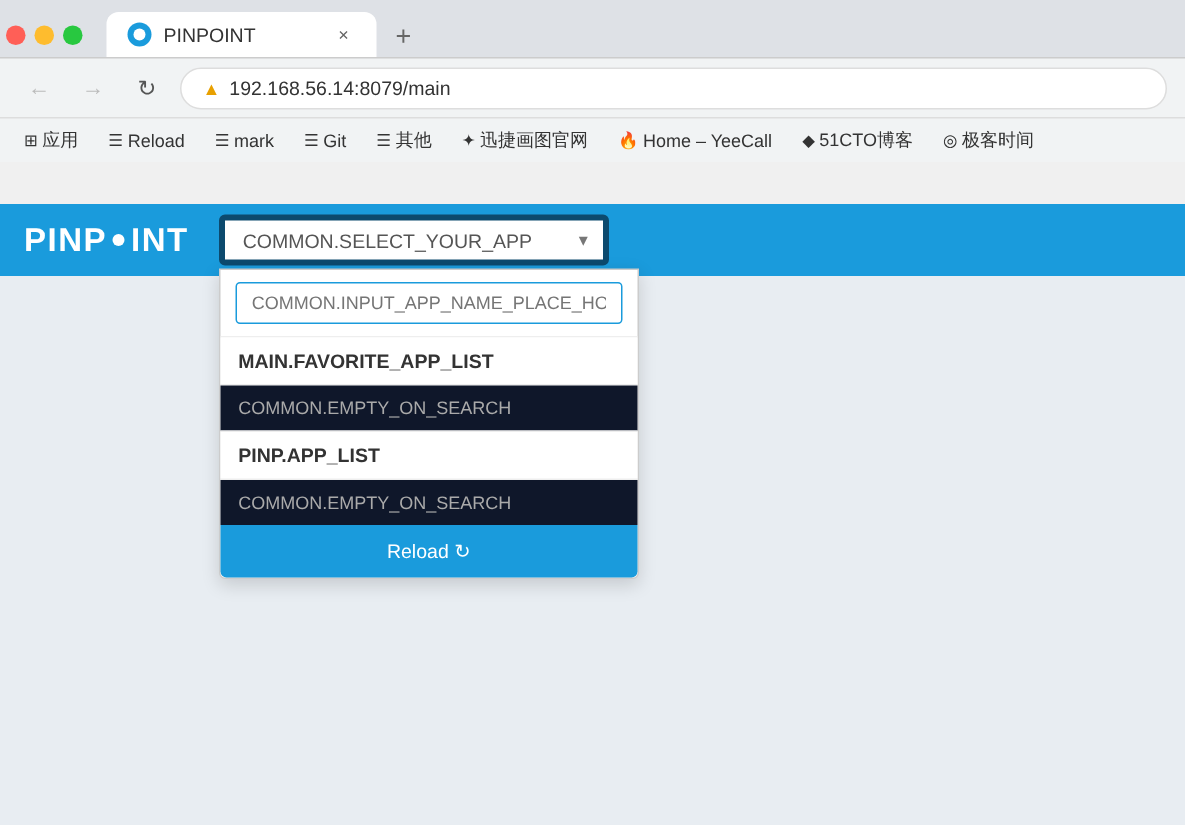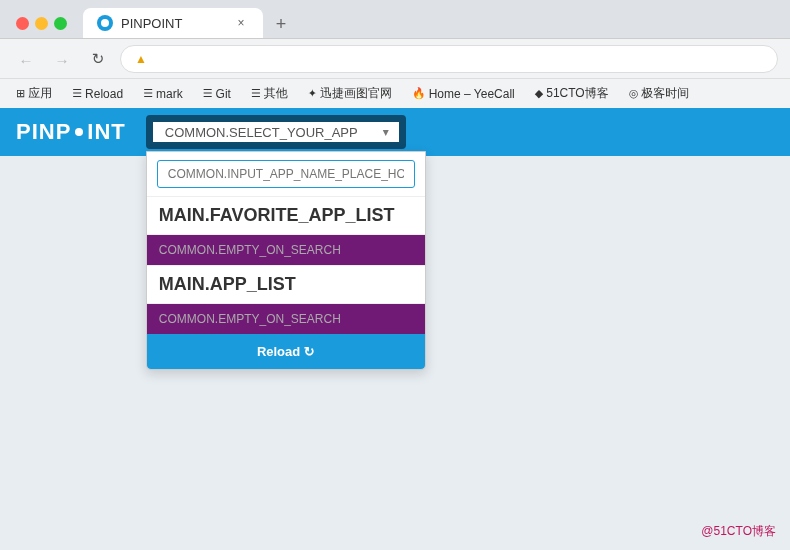--- a/index.html
+++ b/index.html
@@ -2,21 +2,21 @@
 <html><head>
   <meta charset="utf-8">
   <style>
     * { margin: 0; padding: 0; box-sizing: border-box; }
     body { width: 790px; height: 550px; overflow: hidden; font-family: -apple-system, BlinkMacSystemFont, 'Segoe UI', Arial, sans-serif; background: #f0f0f0; }
 
     
     .browser-chrome { background: #dee1e6; width: 100%; }
 
     
-    .title-bar { display: flex; align-items: center; padding: 8px 16px 0; gap: 8px; height: 38px; }
+    .title-bar { display: flex; align-items: center; padding: 8px 4px 0; gap: 8px; height: 38px; }
     .window-controls { display: flex; gap: 6px; align-items: center; }
     .win-btn { width: 13px; height: 13px; border-radius: 50%; border: none; cursor: pointer; }
     .win-close { background: #ff5f57; }
     .win-min { background: #febc2e; }
     .win-max { background: #28c840; }
 
     .tab-bar { display: flex; align-items: flex-end; margin-left: 8px; }
     .tab { display: flex; align-items: center; gap: 8px; background: white; padding: 6px 14px; border-radius: 8px 8px 0 0; height: 30px; font-size: 13px; color: #333; min-width: 180px; }
     .tab-favicon { width: 16px; height: 16px; background: #1a9bdc; border-radius: 50%; display: flex; align-items: center; justify-content: center; }
     .tab-favicon::after { content: ''; width: 8px; height: 8px; background: white; border-radius: 50%; }
@@ -32,37 +32,37 @@
 
     
     .bookmarks-bar { background: #f1f3f4; display: flex; align-items: center; padding: 3px 12px; gap: 12px; height: 30px; border-top: 1px solid #ddd; font-size: 12px; color: #333; overflow: hidden; }
     .bookmark-item { display: flex; align-items: center; gap: 3px; cursor: pointer; white-space: nowrap; padding: 2px 4px; border-radius: 3px; }
     .bm-icon { font-size: 11px; }
 
     
     .app-container { background: #e8edf2; width: 100%; height: calc(550px - 38px - 40px - 30px); position: relative; }
 
     
-    .app-nav { background: #1a9bdc; display: flex; align-items: center; padding: 16px 16px; height: 48px; }
+    .app-nav { background: #1a9bdc; display: flex; align-items: center; padding: 16px 16px; height: 48px; margin-top: 28px; }
     .app-logo { color: white; font-size: 22px; font-weight: bold; letter-spacing: 1px; display: flex; align-items: center; gap: 4px; }
     .logo-dot { width: 8px; height: 8px; background: white; border-radius: 50%; display: inline-block; }
 
     
     .dropdown-wrapper { position: relative; margin-left: 20px; }
-    .dropdown-trigger { background: white; border: 7px solid #0c4a6e; border-radius: 4px; padding: 6px 30px 6px 12px; font-size: 13px; color: #555; cursor: pointer; display: flex; align-items: center; min-width: 260px; position: relative; height: 34px; }
+    .dropdown-trigger { background: white; border: 4px solid #0c4a6e; border-radius: 4px; padding: 6px 30px 6px 12px; font-size: 13px; color: #555; cursor: pointer; display: flex; align-items: center; min-width: 260px; position: relative; height: 34px; }
     .dropdown-arrow { position: absolute; right: 10px; top: 50%; transform: translateY(-50%); color: #777; font-size: 12px; }
 
     
     .dropdown-panel { position: absolute; top: 36px; left: 0; width: 280px; background: white; border: 1px solid #ccc; border-radius: 0 0 4px 4px; box-shadow: 0 4px 12px rgba(0,0,0,0.15); z-index: 100; }
     .dropdown-search { padding: 8px 10px; border-bottom: 1px solid #eee; }
     .dropdown-search input { width: 100%; border: 1px solid #1a9bdc; border-radius: 3px; padding: 6px 10px; font-size: 12px; color: #aaa; outline: none; }
-    .dropdown-section-header { padding: 8px 12px; font-size: 18px; font-weight: bold; color: #333; background: white; }
-    .dropdown-empty { padding: 8px 12px; font-size: 12px; color: #aaa; background: #701a75; }
+    .dropdown-section-header { padding: 8px 12px; font-size: 13px; font-weight: bold; color: #333; background: white; }
+    .dropdown-empty { padding: 8px 12px; font-size: 12px; color: #aaa; background: #0f172a; }
     .dropdown-divider { border: none; border-top: 1px solid #eee; margin: 0; }
-    .dropdown-reload { background: #1a9bdc; color: white; text-align: center; padding: 10px; font-size: 13px; cursor: pointer; border-radius: 0 0 4px 4px; display: flex; align-items: center; justify-content: center; gap: 8px; font-weight: bold; }
+    .dropdown-reload { background: #1a9bdc; color: white; text-align: center; padding: 10px; font-size: 13px; cursor: pointer; border-radius: 0 0 4px 4px; display: flex; align-items: center; justify-content: center; gap: 8px; }
 
     
     .watermark { position: absolute; bottom: 10px; right: 14px; font-size: 12px; color: #be185d; }
   </style>
 </head>
 <body>
 
 <div class="browser-chrome">
 
   <div class="title-bar">
@@ -80,20 +80,21 @@
       <div class="new-tab-btn">+</div>
     </div>
   </div>
 
   <div class="address-bar">
     <div class="nav-btn disabled">←</div>
     <div class="nav-btn disabled">→</div>
     <div class="nav-btn">↻</div>
     <div class="address-input">
       <span class="security-icon">▲</span>
+      <span>192.168.56.14:8079/main</span>
     </div>
   </div>
 
   <div class="bookmarks-bar">
     <div class="bookmark-item">
       <span class="bm-icon">⊞</span>
       <span>应用</span>
     </div>
     <div class="bookmark-item">
       <span class="bm-icon">☰</span>
@@ -148,21 +149,21 @@
       <div class="dropdown-panel">
         <div class="dropdown-search">
           <input type="text" placeholder="COMMON.INPUT_APP_NAME_PLACE_HOL" style="">
         </div>
 
         <div class="dropdown-section-header">MAIN.FAVORITE_APP_LIST</div>
         <hr class="dropdown-divider">
         <div class="dropdown-empty">COMMON.EMPTY_ON_SEARCH</div>
 
         <hr class="dropdown-divider">
-        <div class="dropdown-section-header">MAIN.APP_LIST</div>
+        <div class="dropdown-section-header">PINP.APP_LIST</div>
         <hr class="dropdown-divider">
         <div class="dropdown-empty">COMMON.EMPTY_ON_SEARCH</div>
 
         <div class="dropdown-reload">
           <span>Reload ↻</span>
         </div>
       </div>
     </div>
   </div>
 

